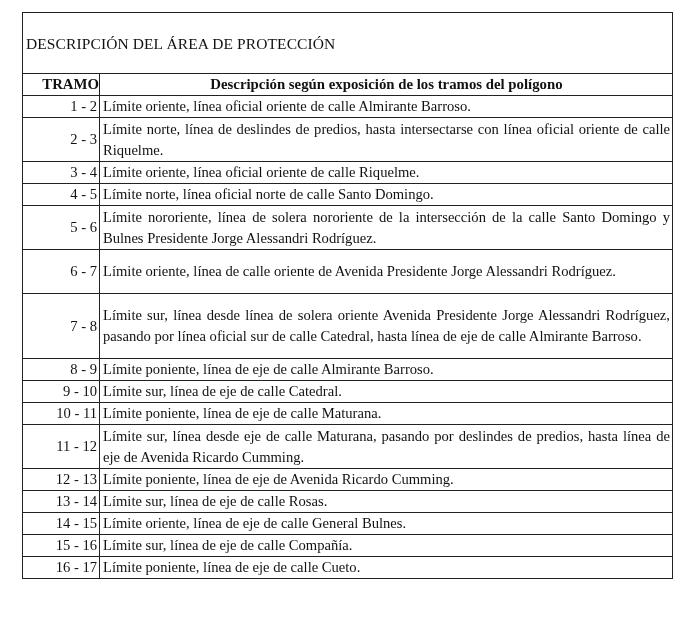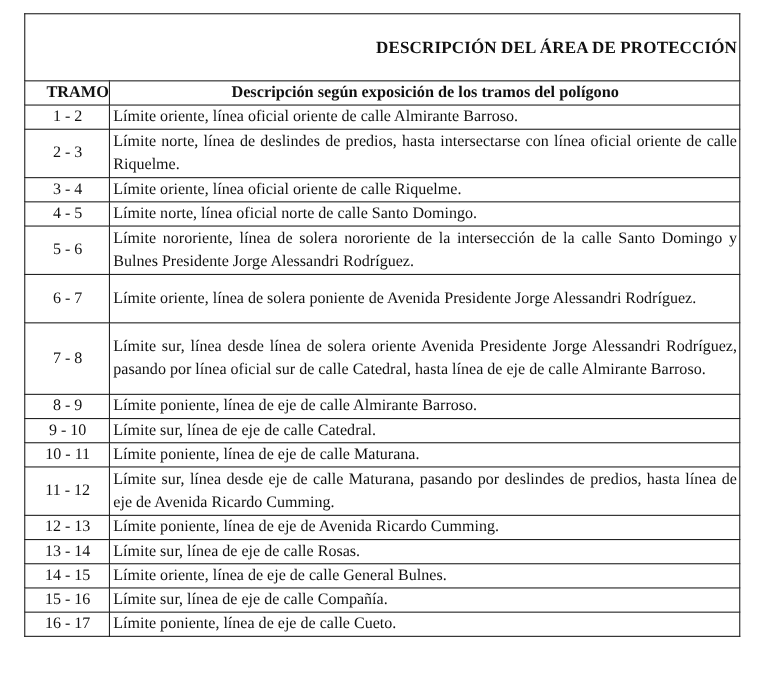--- a/index.html
+++ b/index.html
@@ -27,35 +27,35 @@
     }
     table.prot td, table.prot th {
       border: 1.3px solid #222222;
       padding: 0 2px 0 3px;
       vertical-align: middle;
     }
     col.c1 { width: 77px; }
     col.c2 { width: 573px; }
     .title-cell {
       height: 60px;
-      text-align: right;
-      font-weight: bold;
+      text-align: left;
+      font-weight: normal;
       font-size: 15.5px;
       letter-spacing: 0.1px;
       padding-top: 0;
     }
     .hdr th {
       height: 21px;
       font-weight: bold;
       font-size: 14.8px;
     }
     .hdr th.h1 { text-align: right; padding: 0; }
     .hdr th.h2 { text-align: center; }
     td.tramo {
-      text-align: center;
+      text-align: right;
       padding: 0;
       white-space: nowrap;
     }
     td.desc {
       text-align: justify;
       text-align-last: left;
     }
     tr.r1 td { height: 21px; }
     tr.r2 td { height: 43px; }
     tr.r3 td { height: 64px; }
@@ -91,21 +91,21 @@
   <tr class="r1">
     <td class="tramo">4 - 5</td>
     <td class="desc">Límite norte, línea oficial norte de calle Santo Domingo.</td>
   </tr>
   <tr class="r2">
     <td class="tramo">5 - 6</td>
     <td class="desc">Límite nororiente, línea de solera nororiente de la intersección de la calle Santo Domingo y Bulnes Presidente Jorge Alessandri Rodríguez.</td>
   </tr>
   <tr class="r2">
     <td class="tramo">6 - 7</td>
-    <td class="desc">Límite oriente, línea de solera poniente de Avenida Presidente Jorge Alessandri Rodríguez.</td>
+    <td class="desc">Límite oriente, línea de calle oriente de Avenida Presidente Jorge Alessandri Rodríguez.</td>
   </tr>
   <tr class="r3">
     <td class="tramo">7 - 8</td>
     <td class="desc">Límite sur, línea desde línea de solera oriente Avenida Presidente Jorge Alessandri Rodríguez, pasando por línea oficial sur de calle Catedral, hasta línea de eje de calle Almirante Barroso.</td>
   </tr>
   <tr class="r1">
     <td class="tramo">8 - 9</td>
     <td class="desc">Límite poniente, línea de eje de calle Almirante Barroso.</td>
   </tr>
   <tr class="r1">

